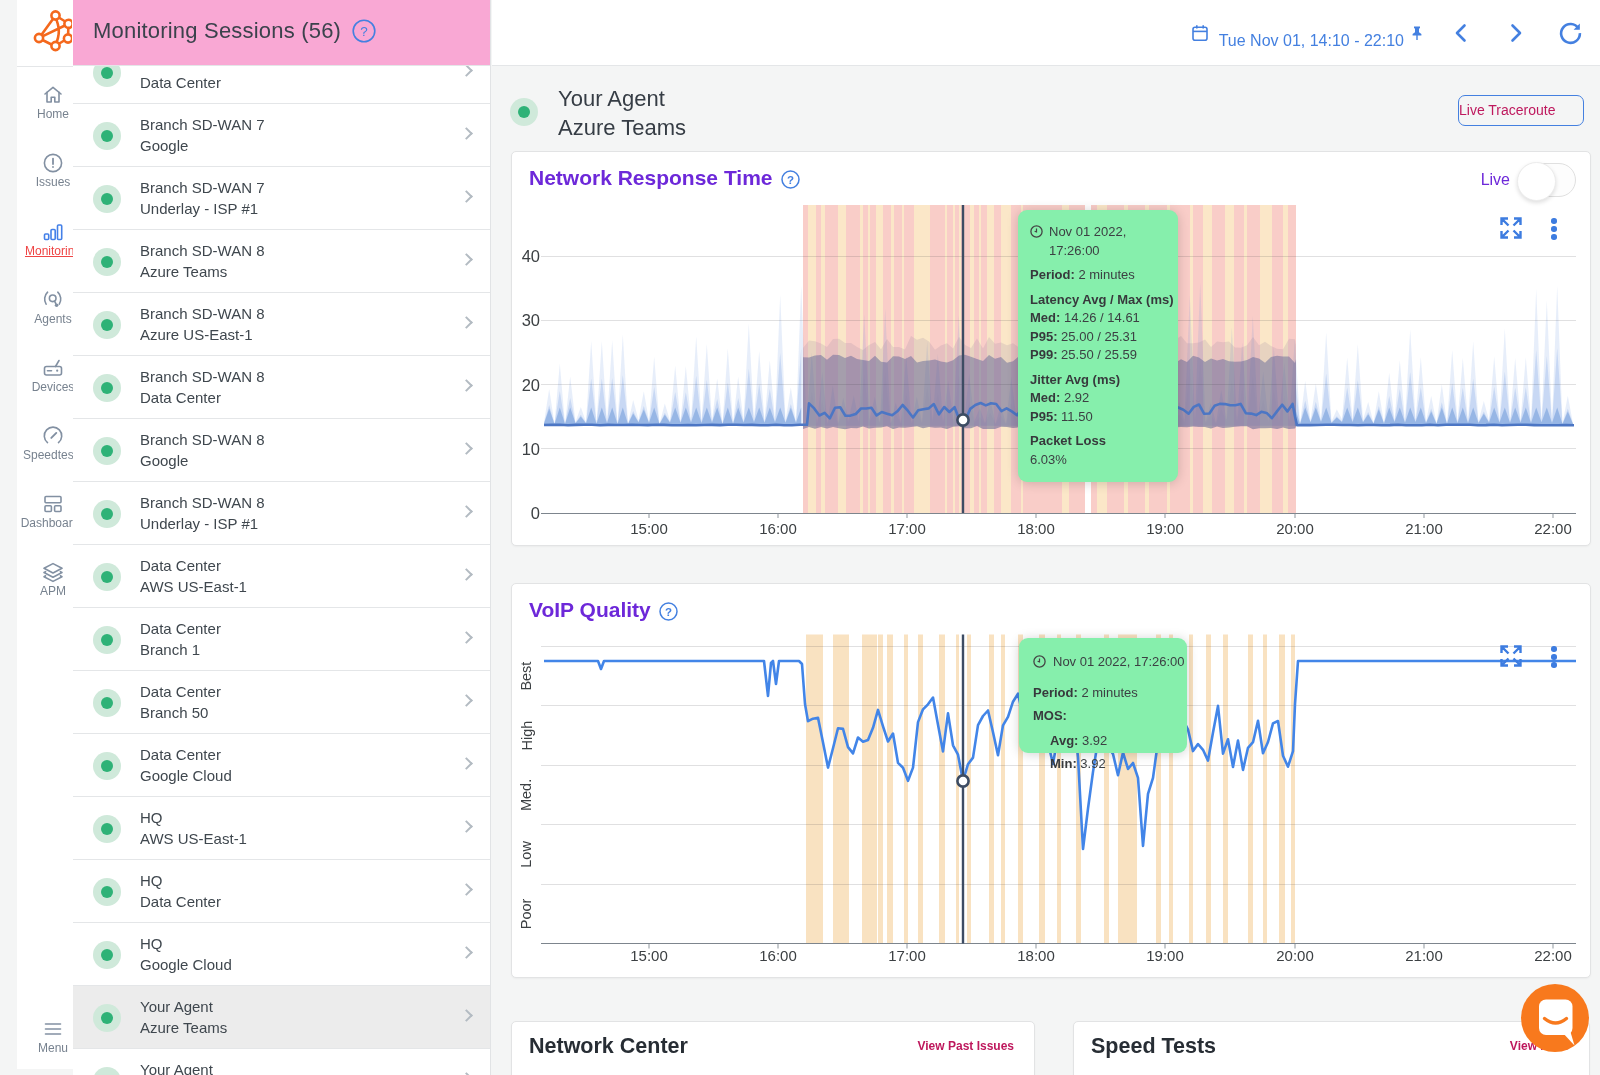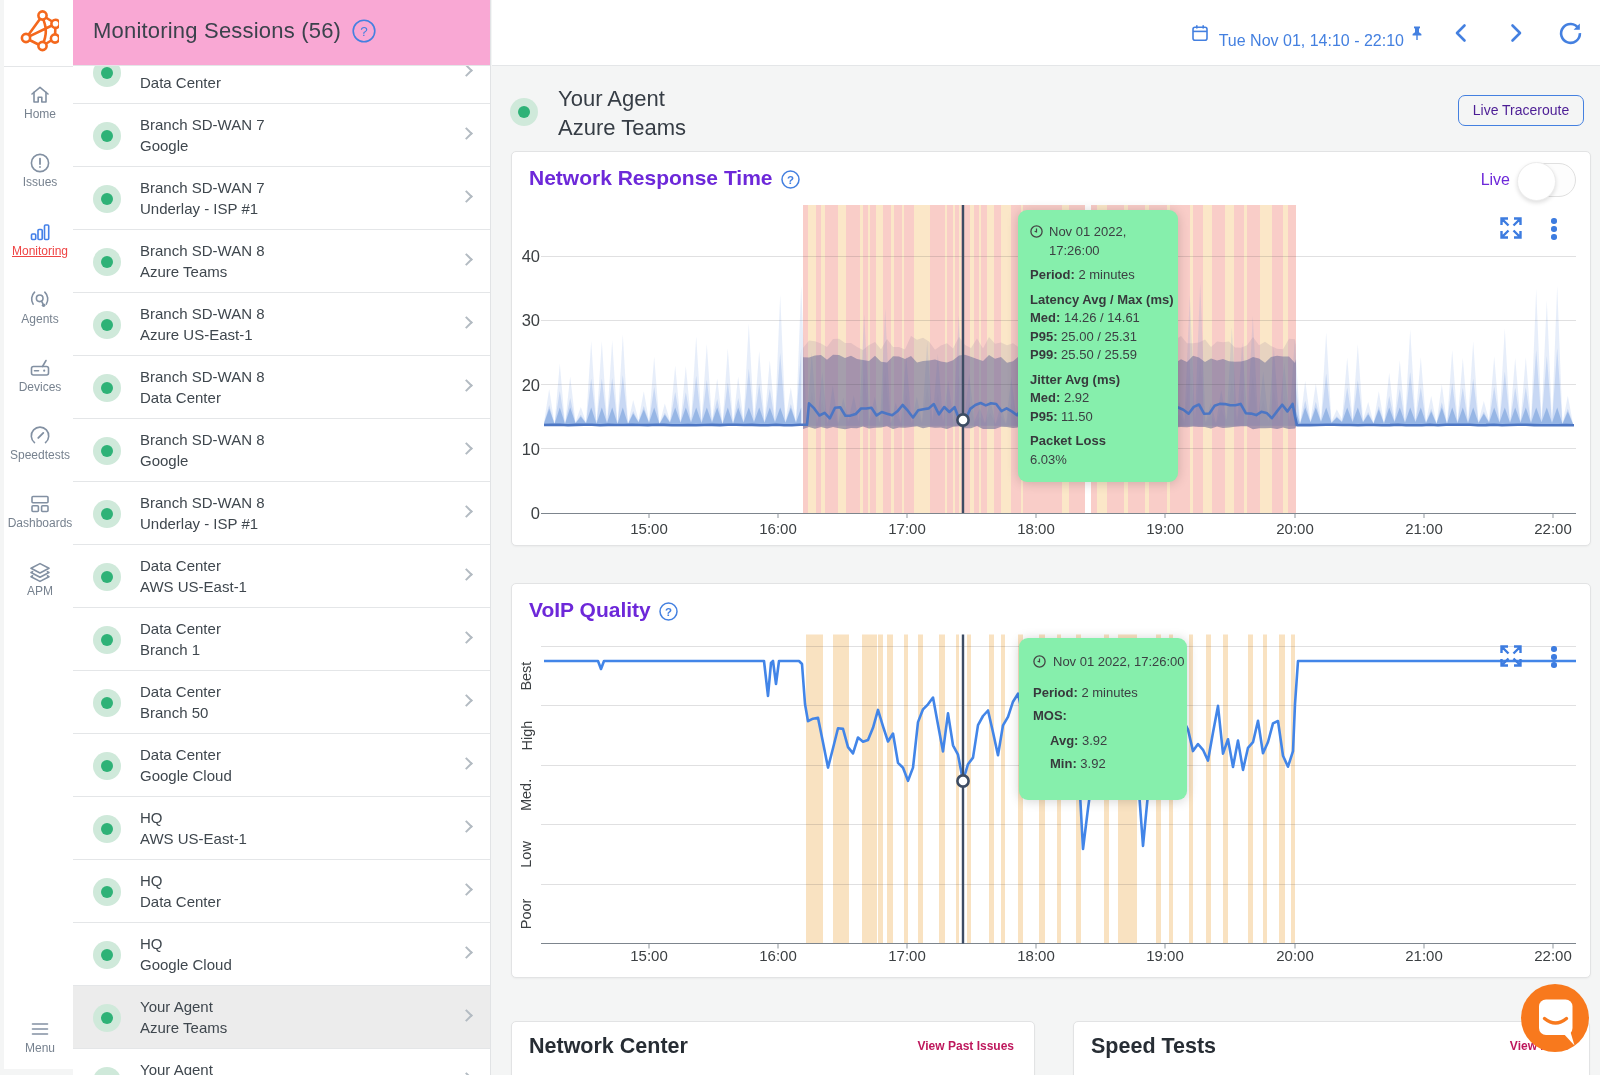--- a/index.html
+++ b/index.html
@@ -1,17 +1,17 @@
 <!DOCTYPE html>
 <html><head>
 <meta charset="utf-8">
 <style>
 * { margin:0; padding:0; box-sizing:border-box; }
 html,body { width:1600px; height:1075px; overflow:hidden; font-family:"Liberation Sans", sans-serif; background:#f4f5f5; }
-#sidebar { position:absolute; left:4px; top:0; width:73px; height:1069px; background:#fff; border-right:1px solid #e1e3e5; }
+#sidebar { position:absolute; left:17px; top:0; width:73px; height:1069px; background:#fff; border-right:1px solid #e1e3e5; }
 #logo { position:absolute; left:9px; top:7px; }
 .navitem { position:absolute; left:0; width:72px; text-align:center; color:#77828f; font-size:12px; }
 .navitem svg { display:block; margin:0 auto 0; }
 .navitem.active { color:#ef4444;text-decoration:underline; }
 #panel { position:absolute; left:73px; top:0; width:418px; height:1075px; background:#fff; border-right:1px solid #e1e3e5; overflow:hidden; }
 #panelhead { position:absolute; left:0; top:0; width:418px; height:66px; border-bottom:1px solid #e4e6e8; background:#f9a8d4; z-index:3; }
 #panelhead h1 { position:absolute; left:20px; top:18px; font-size:22px; font-weight:500; color:#3b424c; letter-spacing:.2px; }
 .qicon { display:inline-block; vertical-align:middle; }
 #rows { position:absolute; top:41px; left:0; width:418px; }
 .row { position:relative; width:418px; height:63px; border-bottom:1px solid #e4e6e8; background:#fff; }
@@ -21,21 +21,21 @@
 .rtxt { position:absolute; left:67px; top:10px; font-size:15px; color:#3f474e; line-height:21px; }
 .chev { position:absolute; right:20px; top:25px; width:9px; height:9px; border-right:2px solid #b3bbc2; border-top:2px solid #b3bbc2; transform:rotate(45deg); }
 #topbar { position:absolute; left:492px; top:0; width:1108px; height:66px; background:#fff; border-bottom:1px solid #e4e6e8; }
 #datebar { position:absolute; right:17px; top:0; height:66px; display:flex; align-items:center; color:#4480e0; }
 #datetext { font-size:16px; color:#4480e0; margin:16px 6px 0 10px; }
 #main { position:absolute; left:492px; top:67px; width:1108px; height:1008px; background:#f4f5f5; }
 #agenthead { position:absolute; left:0; top:0; width:1108px; height:84px; }
 .hdot { position:absolute; left:18px; top:31px; width:28px; height:28px; border-radius:50%; background:#cfe9da; }
 .hdot::after { content:""; position:absolute; left:8px; top:8px; width:12px; height:12px; border-radius:50%; background:#2eb277; }
 #agenttitle { position:absolute; left:66px; top:18px; font-size:22px; font-weight:500; color:#363d45; line-height:28.5px; }
-#ltbtn { position:absolute; right:16px; top:28px; width:126px; height:31px; border:1.5px solid #4480e0; border-radius:7px; color:#4c1d95; font-size:14px; text-align:center; line-height:28px; }
+#ltbtn { position:absolute; right:16px; top:28px; width:126px; height:31px; border:1.5px solid #4480e0; border-radius:7px; color:#be185d; font-size:14px; line-height:28px; }
 .card { position:absolute; background:#fff; border:1px solid #e2e3e4; border-radius:5px; box-shadow:0 1px 2px rgba(0,0,0,0.04); }
 #card1 { left:19px; top:84px; width:1080px; height:395px; }
 #card2 { left:19px; top:516px; width:1080px; height:395px; }
 #card3 { left:19px; top:954px; width:524px; height:80px; border-radius:5px 5px 0 0; }
 #card4 { left:581px; top:954px; width:517px; height:80px; border-radius:5px 5px 0 0; }
 .ctitle { position:absolute; left:17px; top:14px; font-size:21px; font-weight:700; color:#6d28d9; }
 .ctitle .qicon { margin-left:8px; }
 .livewrap { position:absolute; right:14px; top:11px; display:flex; align-items:center; }
 .livewrap span { font-size:16px; color:#6d28d9; margin-right:8px; }
 .toggle { width:58px; height:34px; border:1px solid #e0e0e0; border-radius:17px; background:#fdfdfd; position:relative; }
@@ -412,21 +412,21 @@
     <svg class="expico" width="26" height="26" viewBox="0 0 26 26" style="top:59px;">
         <g stroke="#3d7ce0" stroke-width="2.4" fill="none">
           <path d="M10.5 10.5 L4 4 M3.5 10 V3.5 H10 M15.5 10.5 L22 4 M16 3.5 H22.5 V10 M10.5 15.5 L4 22 M3.5 16 V22.5 H10 M15.5 15.5 L22 22 M22.5 16 V22.5 H16"></path>
         </g>
       </svg>
     <div class="dots" style="top:62px;">
         <i></i>
         <i></i>
         <i></i>
       </div>
-    <div class="tip" style="left:507px; top:54px; width:168px; height:162px; padding:15px 14px;">
+    <div class="tip" style="left:507px; top:54px; width:168px; height:115px; padding:15px 14px;">
       <div style="display:flex;">
           <svg width="13" height="13" viewBox="0 0 13 13" style="margin:2px 7px 0 0;flex:0 0 13px;">
             <circle cx="6.5" cy="6.5" r="5.6" fill="none" stroke="#444" stroke-width="1.3"></circle>
             <path d="M6.5 3.6 V6.9 L4.6 6.2" fill="none" stroke="#444" stroke-width="1.2"></path>
           </svg>
           <span>Nov 01 2022, 17:26:00</span>
         </div>
       <div style="margin-top:12px;"><b>Period:</b> 2 minutes</div>
       <div style="margin-top:5px;"><b>MOS:</b></div>
       <div style="margin-top:6px; margin-left:17px;"><b>Avg:</b> 3.92</div>

